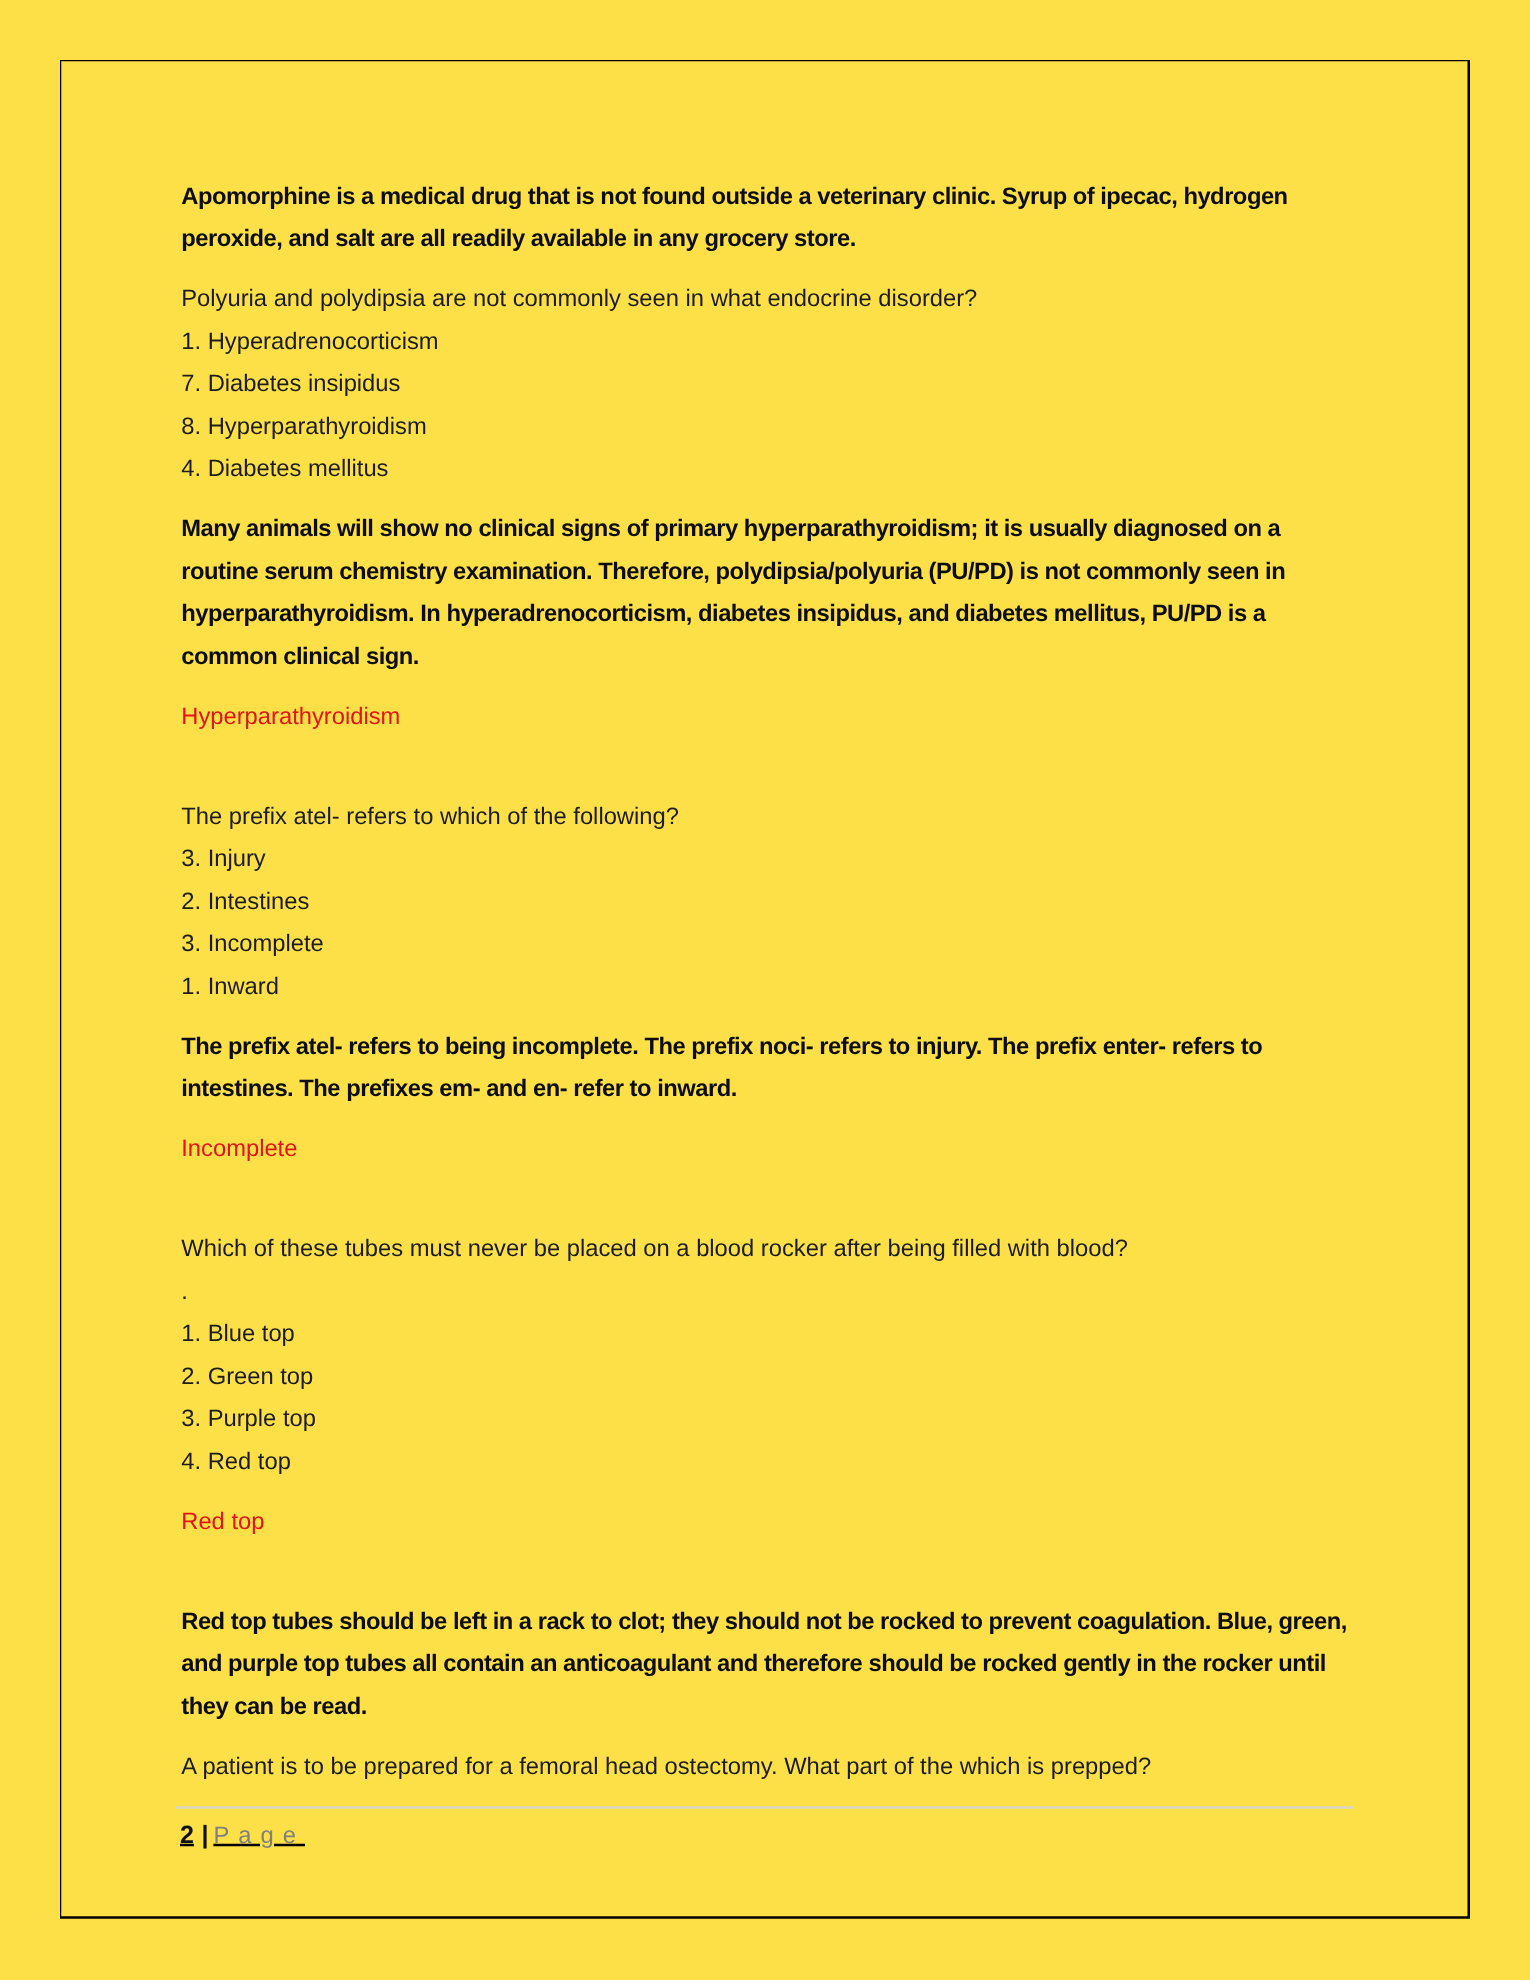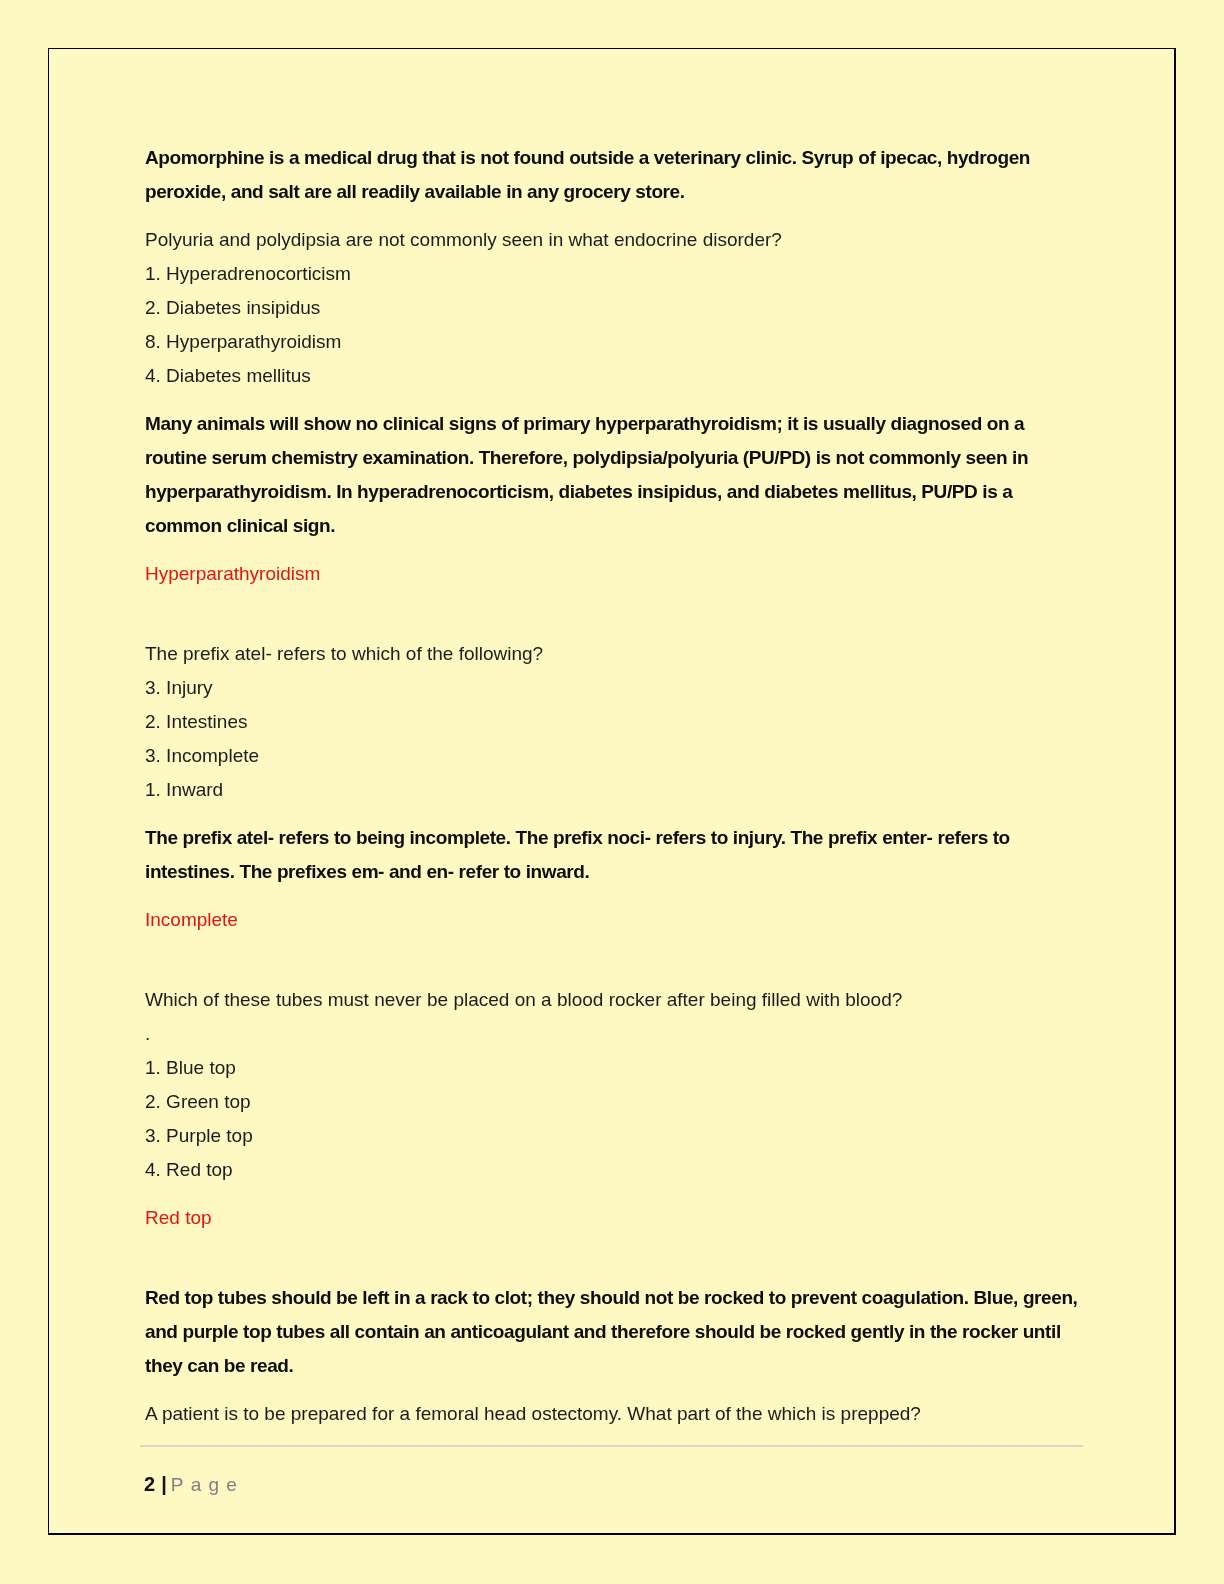--- a/index.html
+++ b/index.html
@@ -5,21 +5,21 @@
   * { margin: 0; padding: 0; box-sizing: border-box; }
   html, body {
     width: 1224px; height: 1584px;
     background: #d9e2f3;
     font-family: "Liberation Sans", sans-serif;
     overflow: hidden;
   }
   .canvas {
     position: relative;
     width: 1224px; height: 1584px;
-    background: #fef9c3;
+    background: #fde047;
   }
   .page-border {
     position: absolute;
     left: 48px; top: 48px;
     width: 1128px; height: 1487px;
     border-style: solid;
     border-color: #000000;
     border-width: 1px 2px 2px 1px;
   }
   .content {
@@ -48,24 +48,25 @@
   .footer {
     position: absolute;
     left: 91px; top: 1396px;
     width: 943px;
   }
   .footer-rule {
     width: 943px; height: 0;
     border-top: 2px solid #d9d5c9;
   }
   .footer-text {
-    margin-top: 24px;
+    margin-top: 8px;
     margin-left: 4px;
     font-size: 20px;
     line-height: 26px;
+    text-decoration: underline;
   }
   .pgnum {
     font-weight: 700;
     color: #111111;
   }
   .pgpipe {
     font-weight: 700;
     color: #111111;
     margin: 0 4px 0 6px;
   }
@@ -80,21 +81,21 @@
 
 <div class="canvas">
   <div class="page-border">
     <div class="content">
 
       <p class="para bold">Apomorphine is a medical drug that is not found outside a veterinary clinic. Syrup of ipecac, hydrogen peroxide, and salt are all readily available in any grocery store.</p>
 
       <div class="para">
         <span class="qline">Polyuria and polydipsia are not commonly seen in what endocrine disorder?</span>
         <span class="choice">1. Hyperadrenocorticism</span>
-        <span class="choice">2. Diabetes insipidus</span>
+        <span class="choice">7. Diabetes insipidus</span>
         <span class="choice">8. Hyperparathyroidism</span>
         <span class="choice">4. Diabetes mellitus</span>
       </div>
 
       <p class="para bold">Many animals will show no clinical signs of primary hyperparathyroidism; it is usually diagnosed on a routine serum chemistry examination. Therefore, polydipsia/polyuria (PU/PD) is not commonly seen in hyperparathyroidism. In hyperadrenocorticism, diabetes insipidus, and diabetes mellitus, PU/PD is a common clinical sign.</p>
 
       <p class="para answer">Hyperparathyroidism</p>
 
       <div class="para">
         <span class="qline">The prefix atel- refers to which of the following?</span>

